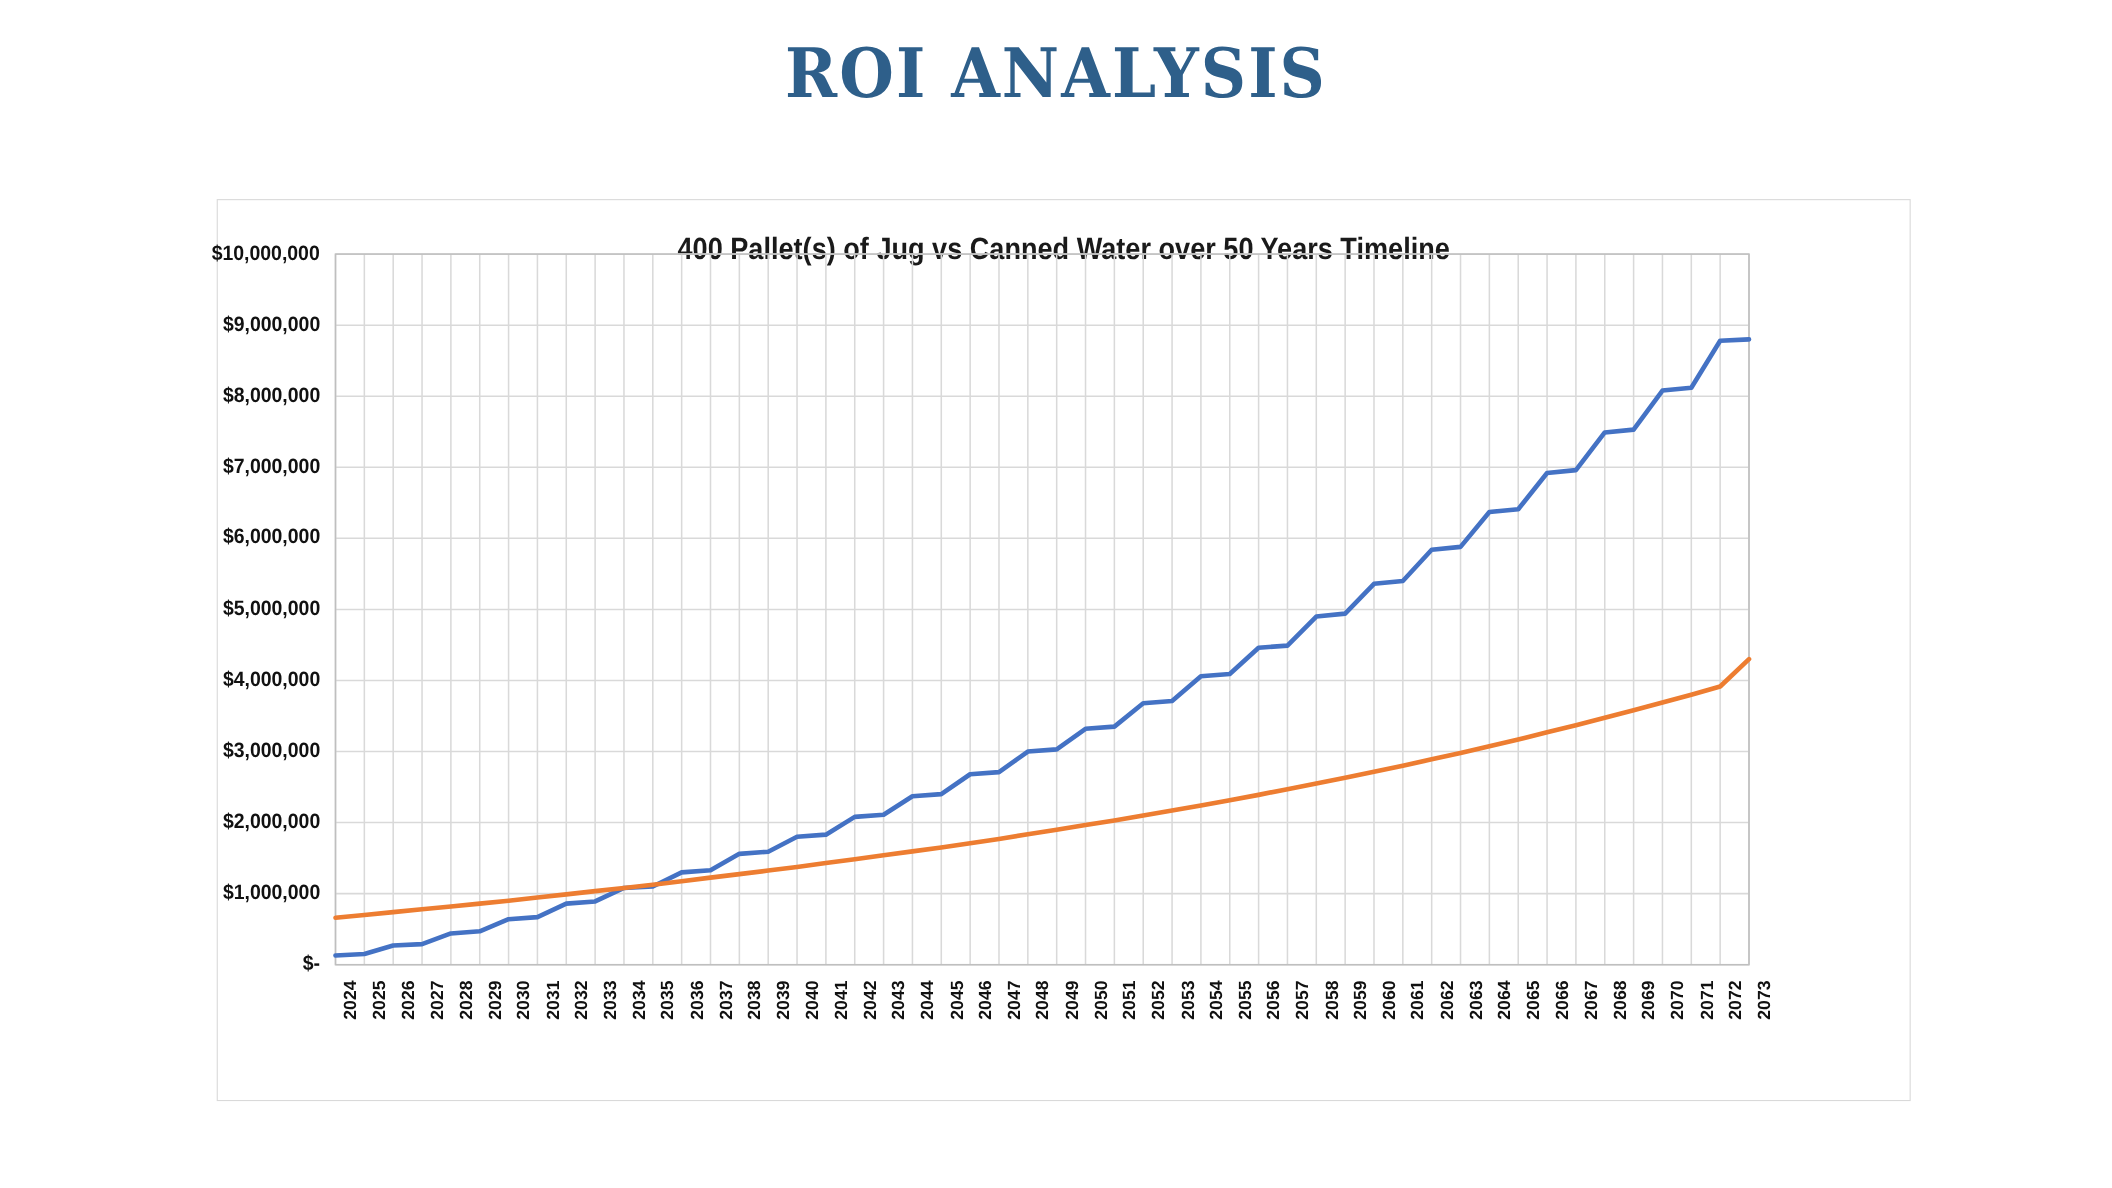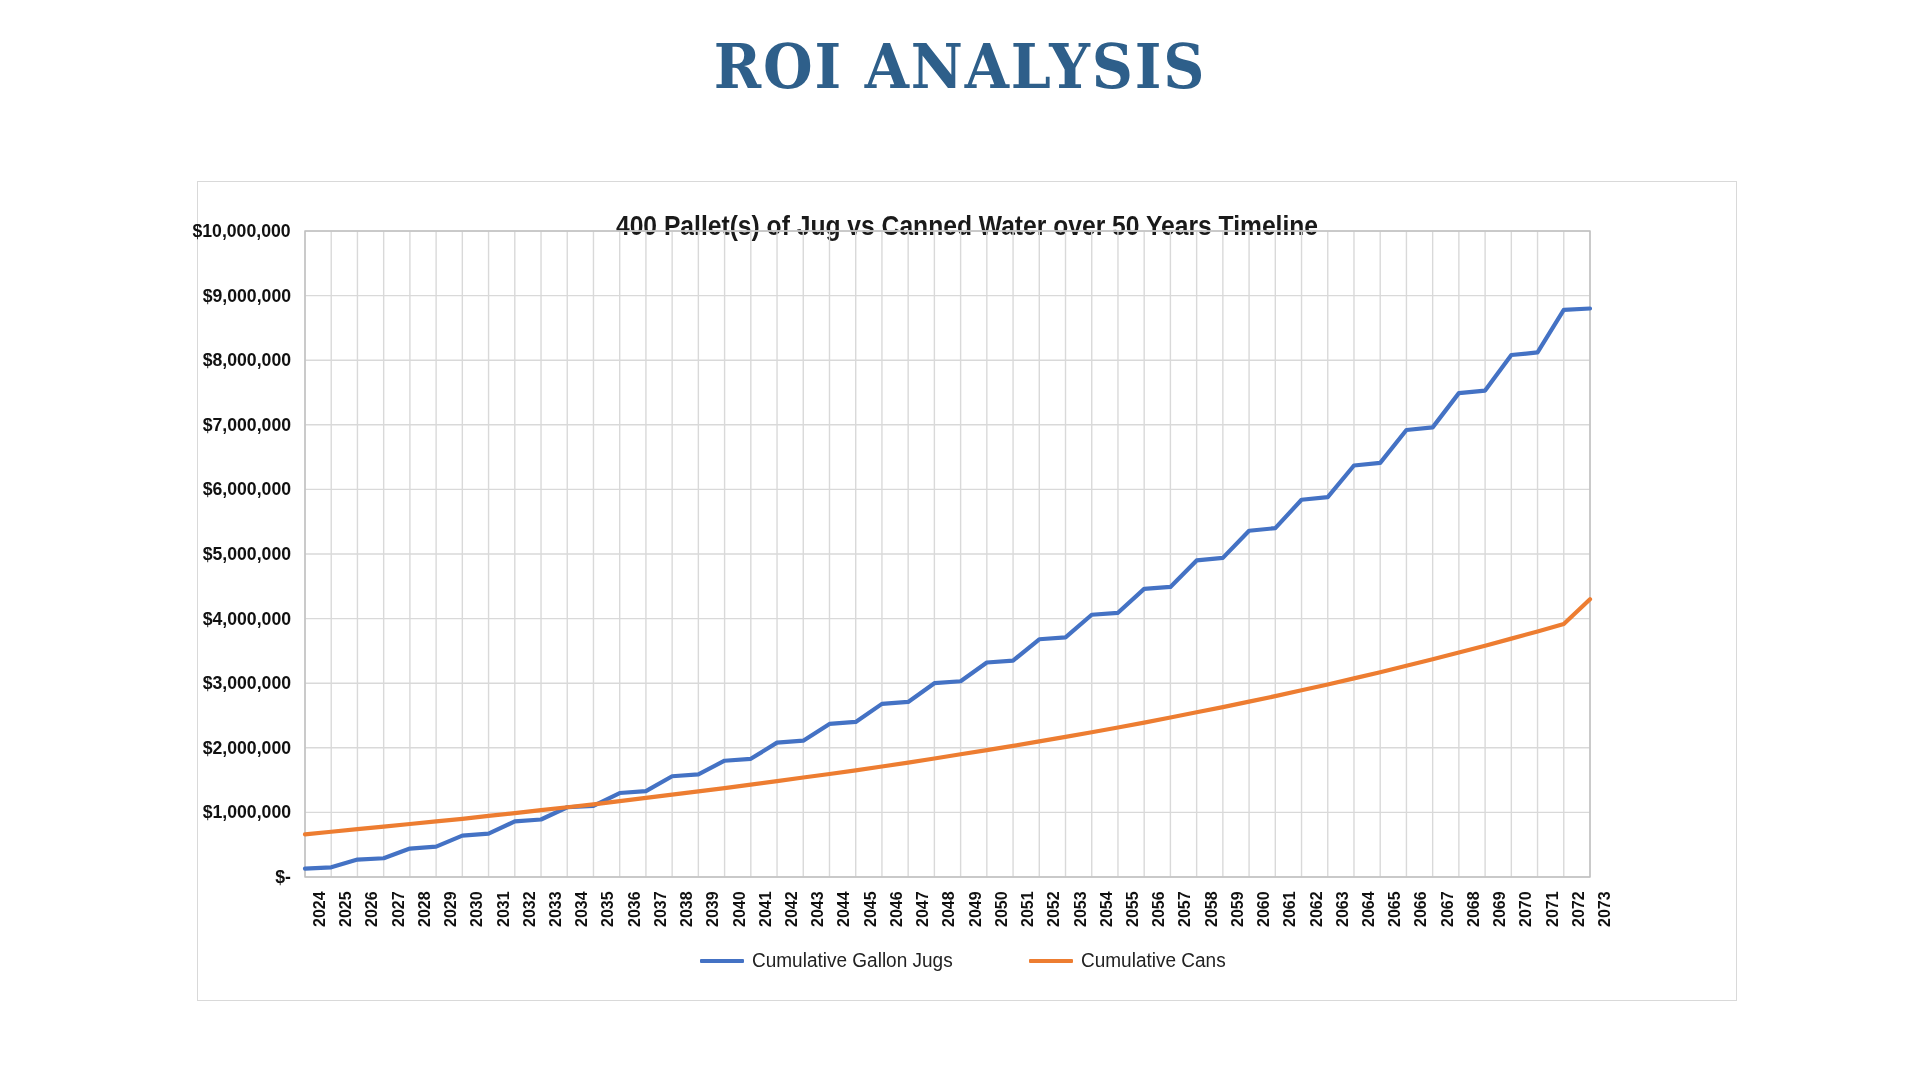--- a/index.html
+++ b/index.html
@@ -259,24 +259,14 @@
         <div class="xtick" style="left: 1240.65px; top: 745px;">2067</div>
         <div class="xtick" style="left: 1266.88px; top: 745px;">2068</div>
         <div class="xtick" style="left: 1293.1px; top: 745px;">2069</div>
         <div class="xtick" style="left: 1319.33px; top: 745px;">2070</div>
         <div class="xtick" style="left: 1345.55px; top: 745px;">2071</div>
         <div class="xtick" style="left: 1371.78px; top: 745px;">2072</div>
         <div class="xtick" style="left: 1398px; top: 745px;">2073</div>
       </div>
   </div>
 
-  <div class="legend" id="legend-layer">
-      <div class="legend-item">
-        <span class="legend-swatch" style="background: rgb(68, 114, 196);"></span>
-        <span class="legend-label">Cumulative Gallon Jugs</span>
-      </div>
-      <div class="legend-item">
-        <span class="legend-swatch" style="background: rgb(237, 125, 49);"></span>
-        <span class="legend-label">Cumulative Cans</span>
-      </div>
-    </div>
 
 </div>
 
 </body></html>

